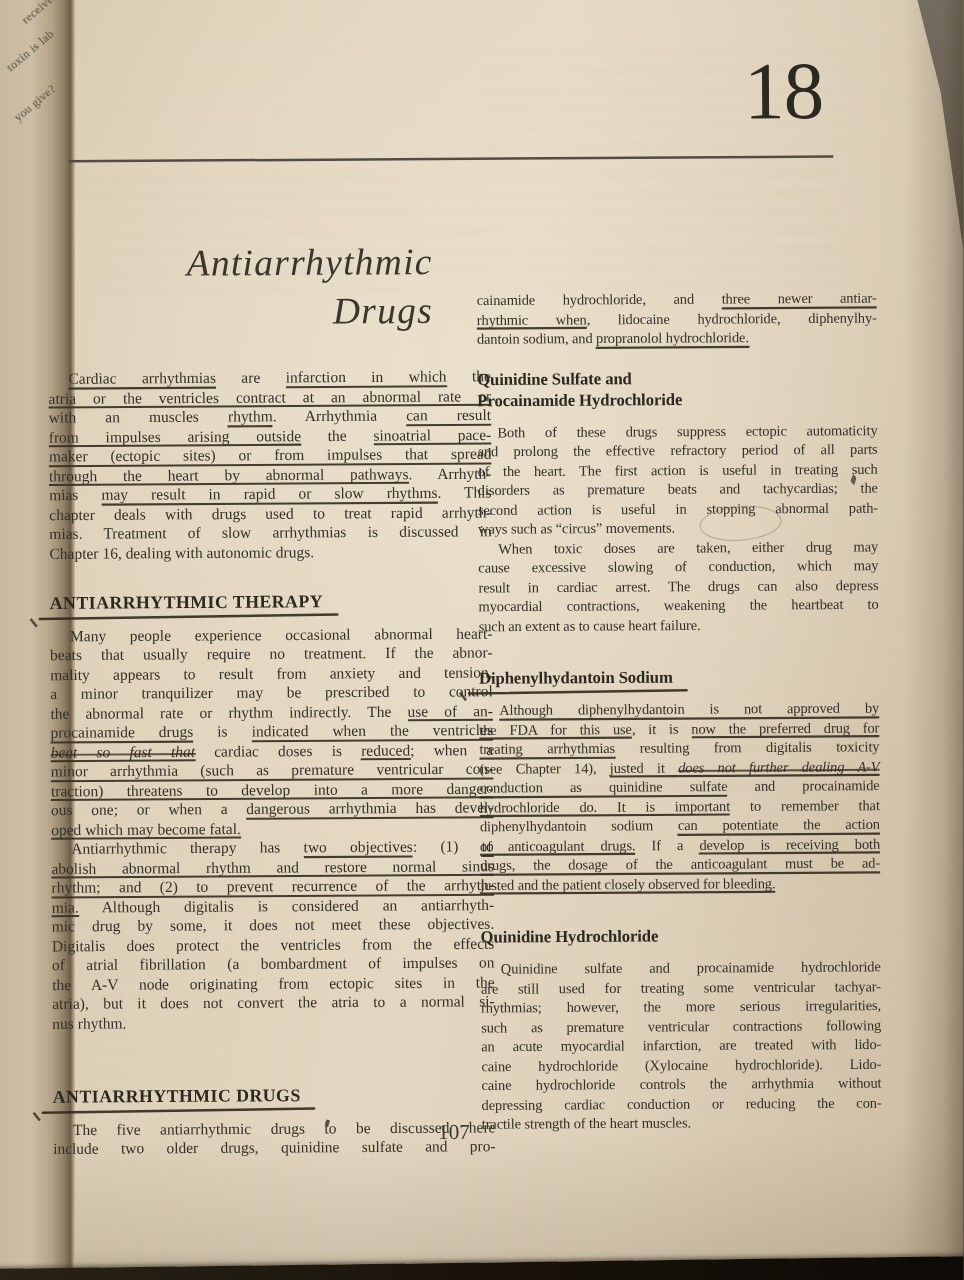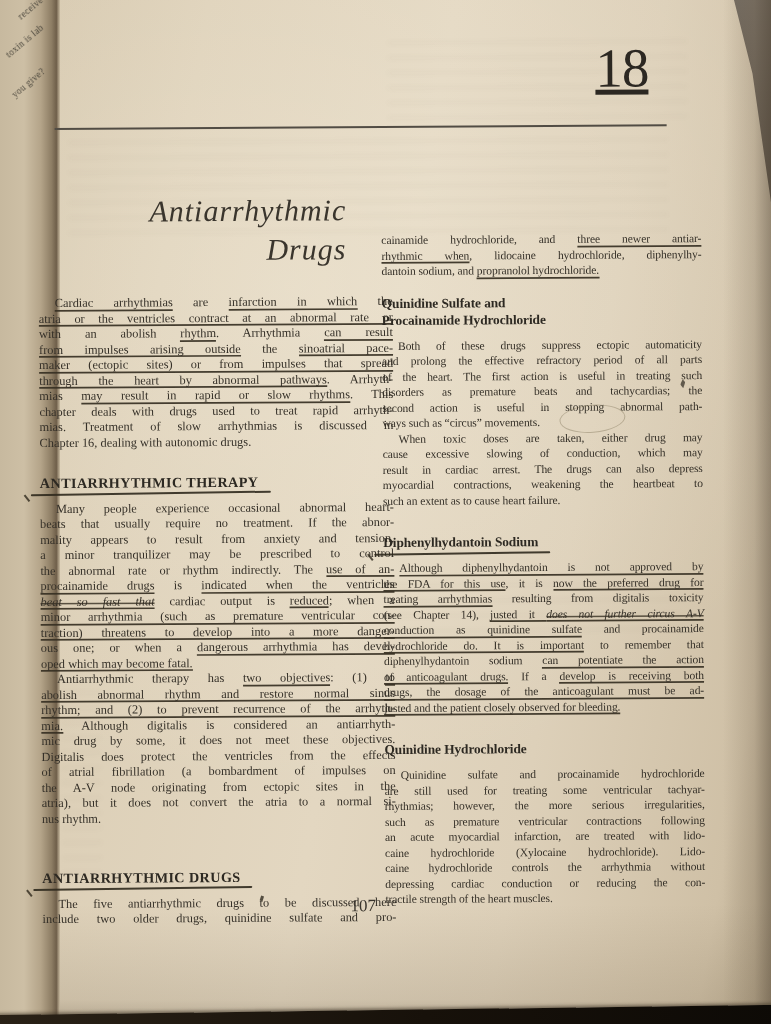--- a/index.html
+++ b/index.html
@@ -22,22 +22,22 @@
   #corner-dark{position:absolute;right:0;top:0;width:771px;height:460px;
     background:linear-gradient(180deg,#736b61 0%,#5b5349 40%,#453e34 100%);
     clip-path:polygon(95.2% 0%,100% 0%,100% 44%,97.6% 16%);}
   #right-edge-shade{position:absolute;right:0;top:0;width:48px;height:1024px;
     background:linear-gradient(90deg,rgba(122,106,84,0) 0%,rgba(122,106,84,.28) 65%,rgba(84,71,54,.5) 100%);}
   #bottom-band{position:absolute;left:-10px;right:-10px;bottom:-12px;height:26px;
     background:linear-gradient(90deg,#2a2217 0%,#17110a 55%,#0d0a06 100%);
     transform:rotate(-0.75deg);box-shadow:0 -2px 3px rgba(60,50,36,.5);}
   
   #content{position:absolute;inset:0;transform:rotate(-0.35deg);color:#34302a;}
-  #chapter-number{position:absolute;left:598px;top:38px;font-size:55px;color:#2c2822;
-    font-family:"Liberation Serif",serif;letter-spacing:-1px;text-decoration:underline;}
+  #chapter-number{position:absolute;left:598px;top:38px;font-size:65px;color:#2c2822;
+    font-family:"Liberation Serif",serif;letter-spacing:-1px;}
   #chapter-rule{position:absolute;left:57px;top:126px;width:612px;height:1.6px;background:#514c44;}
   #page-title{position:absolute;left:40px;top:190px;width:308px;text-align:right;
     font-style:italic;font-size:30px;line-height:39px;color:#3a352d;letter-spacing:1px;}
   #page-number{position:absolute;left:348px;top:896px;font-size:17px;color:#3a352d;}
   .col{position:absolute;font-size:12.4px;line-height:15.5px;text-align:justify;color:#353028;}
   #col-left{left:40px;top:294px;width:354px;}
   #col-right{left:383px;top:233px;width:320px;font-size:11.6px;letter-spacing:-0.1px;}
   .tl{text-align:justify;text-align-last:justify;min-height:15.5px;}
   .tl.end{text-align-last:left;}
   .ind .tl:first-child{text-indent:16px;}
@@ -98,40 +98,40 @@
 
     <div id="page-title">
       <div>Antiarrhythmic</div>
       <div>Drugs</div>
     </div>
 
     <div class="col" id="col-left">
         <div class="para ind">
           <div class="tl"><span class="u">Cardiac arrhythmias</span><span> are </span><span class="u">infarction in which</span><span> the</span></div>
           <div class="tl"><span class="u">atria or the ventricles contract at an abnormal rate or</span></div>
-          <div class="tl"><span>with an abolish </span><span class="u">rhythm</span><span>. Arrhythmia </span><span class="u">can result</span></div>
+          <div class="tl"><span>with an muscles </span><span class="u">rhythm</span><span>. Arrhythmia </span><span class="u">can result</span></div>
           <div class="tl"><span class="u">from impulses arising outside</span><span> the </span><span class="u">sinoatrial pace-</span></div>
           <div class="tl"><span class="u">maker (ectopic sites) or from impulses that spread</span></div>
           <div class="tl"><span class="u">through the heart by abnormal pathways</span><span>. Arrhyth-</span></div>
           <div class="tl"><span>mias </span><span class="u">may result in rapid or slow rhythms</span><span>. This</span></div>
           <div class="tl"><span>chapter deals with drugs used to treat rapid arrhyth-</span></div>
           <div class="tl"><span>mias. Treatment of slow arrhythmias is discussed in</span></div>
           <div class="tl end"><span>Chapter 16, dealing with autonomic drugs.</span></div>
         </div>
         <div class="h1">
           <div><span class="pen">ANTIARRHYTHMIC THERAPY</span></div>
         </div>
         <div class="para ind">
           <div class="tl"><span>Many people experience occasional abnormal heart-</span></div>
           <div class="tl"><span>beats that usually require no treatment. If the abnor-</span></div>
           <div class="tl"><span>mality appears to result from anxiety and tension,</span></div>
           <div class="tl"><span>a minor tranquilizer may be prescribed to control</span></div>
           <div class="tl"><span>the abnormal rate or rhythm indirectly. The </span><span class="u">use of an-</span></div>
           <div class="tl"><span class="u">procainamide drugs</span><span> is </span><span class="u">indicated when the ventricles</span></div>
-          <div class="tl"><span class="st">beat so fast that</span><span> cardiac output is </span><span class="u">reduced</span><span>; when a</span></div>
+          <div class="tl"><span class="st">beat so fast that</span><span> cardiac doses is </span><span class="u">reduced</span><span>; when a</span></div>
           <div class="tl"><span class="u">minor arrhythmia (such as premature ventricular con-</span></div>
           <div class="tl"><span class="u">traction) threatens to develop into a more danger-</span></div>
           <div class="tl"><span>ous one; or when a </span><span class="u">dangerous arrhythmia has devel-</span></div>
           <div class="tl end"><span class="u">oped which may become fatal.</span></div>
         </div>
         <div class="para ind">
           <div class="tl"><span>Antiarrhythmic therapy has </span><span class="u">two objectives</span><span>: (1) </span><span class="u">to</span></div>
           <div class="tl"><span class="u">abolish abnormal rhythm and restore normal sinus</span></div>
           <div class="tl"><span class="u">rhythm; and (2) to prevent recurrence of the arrhyth-</span></div>
           <div class="tl"><span class="u">mia.</span><span> Although digitalis is considered an antiarrhyth-</span></div>
@@ -175,21 +175,21 @@
           <div class="tl"><span>myocardial contractions, weakening the heartbeat to</span></div>
           <div class="tl end"><span>such an extent as to cause heart failure.</span></div>
         </div>
         <div class="h3 mt-lg">
           <div><span class="pen">Diphenylhydantoin Sodium</span></div>
         </div>
         <div class="para ind">
           <div class="tl"><span class="u">Although diphenylhydantoin is not approved by</span></div>
           <div class="tl"><span class="u">the FDA for this use</span><span>, it is </span><span class="u">now the preferred drug for</span></div>
           <div class="tl"><span class="u">treating arrhythmias</span><span> resulting from digitalis toxicity</span></div>
-          <div class="tl"><span>(see Chapter 14), </span><span class="u">justed it </span><span class="st">does not further circus A-V</span></div>
+          <div class="tl"><span>(see Chapter 14), </span><span class="u">justed it </span><span class="st">does not further dealing A-V</span></div>
           <div class="tl"><span class="u">conduction as quinidine sulfate</span><span> and procainamide</span></div>
           <div class="tl"><span class="u">hydrochloride do. It is important</span><span> to remember that</span></div>
           <div class="tl"><span>diphenylhydantoin sodium </span><span class="u">can potentiate the action</span></div>
           <div class="tl"><span class="u">of anticoagulant drugs.</span><span> If a </span><span class="u">develop is receiving both</span></div>
           <div class="tl"><span class="u">drugs, the dosage of the anticoagulant must be ad-</span></div>
           <div class="tl end"><span class="u">justed and the patient closely observed for bleeding.</span></div>
         </div>
         <div class="h3 mt-lg">
           <div><span>Quinidine Hydrochloride</span></div>
         </div>

